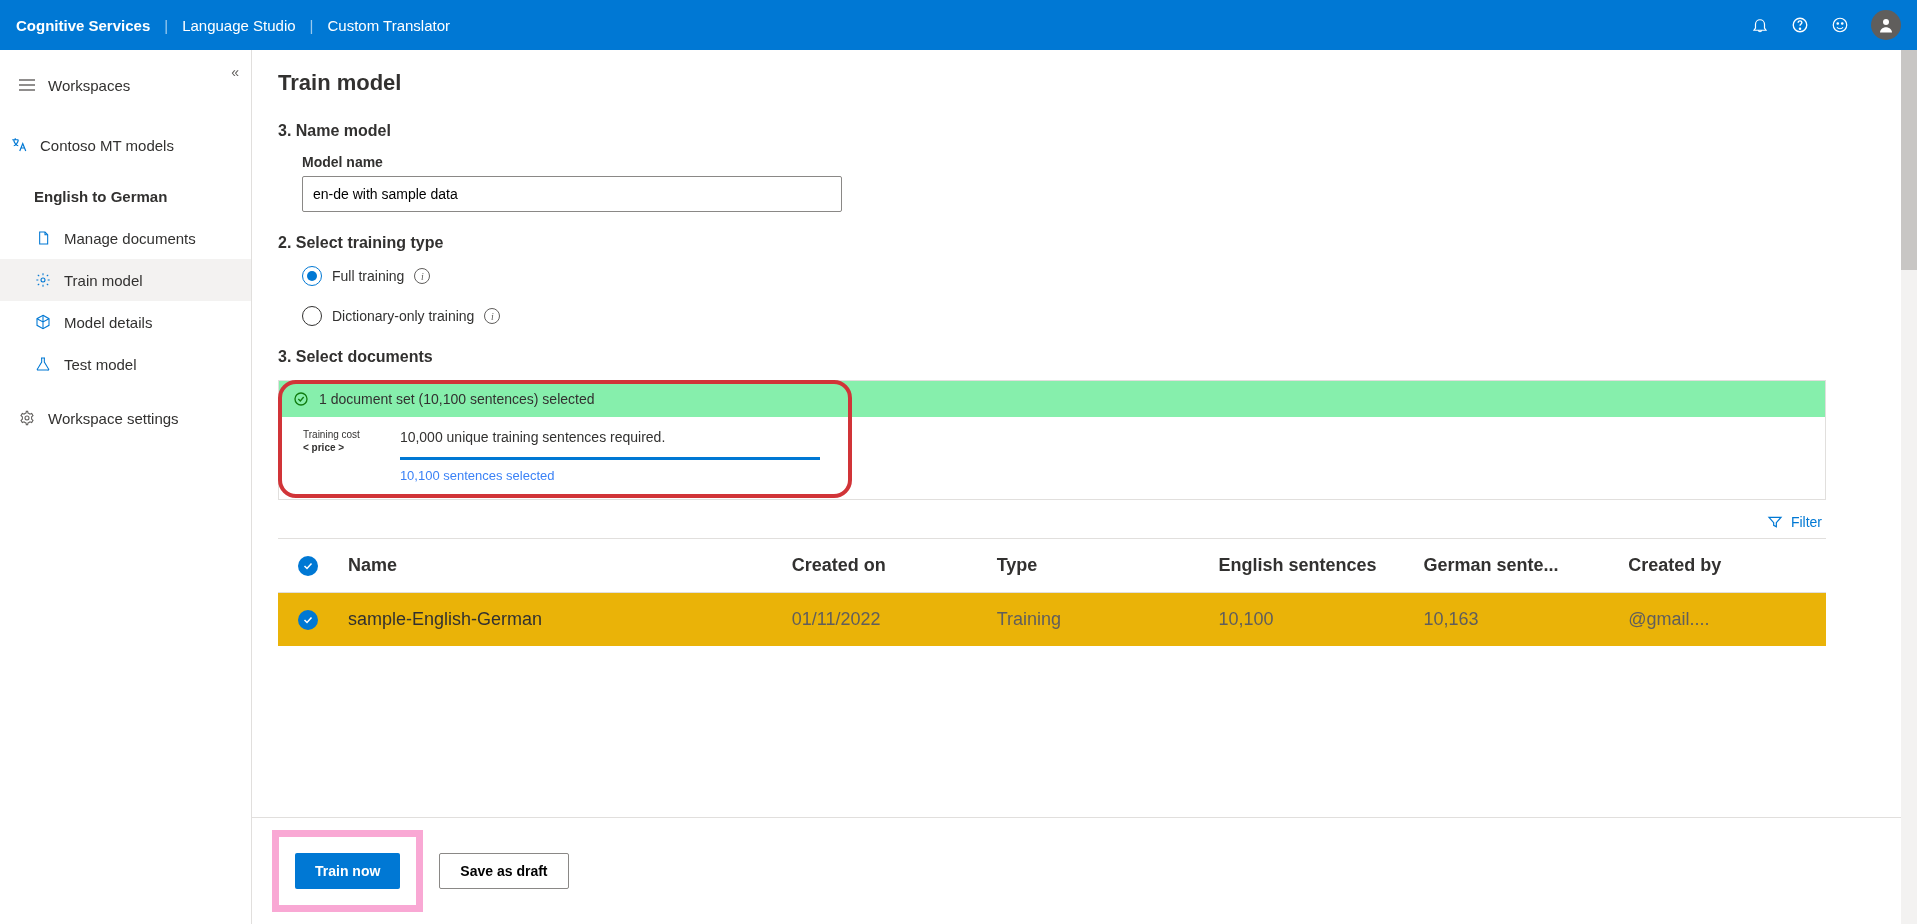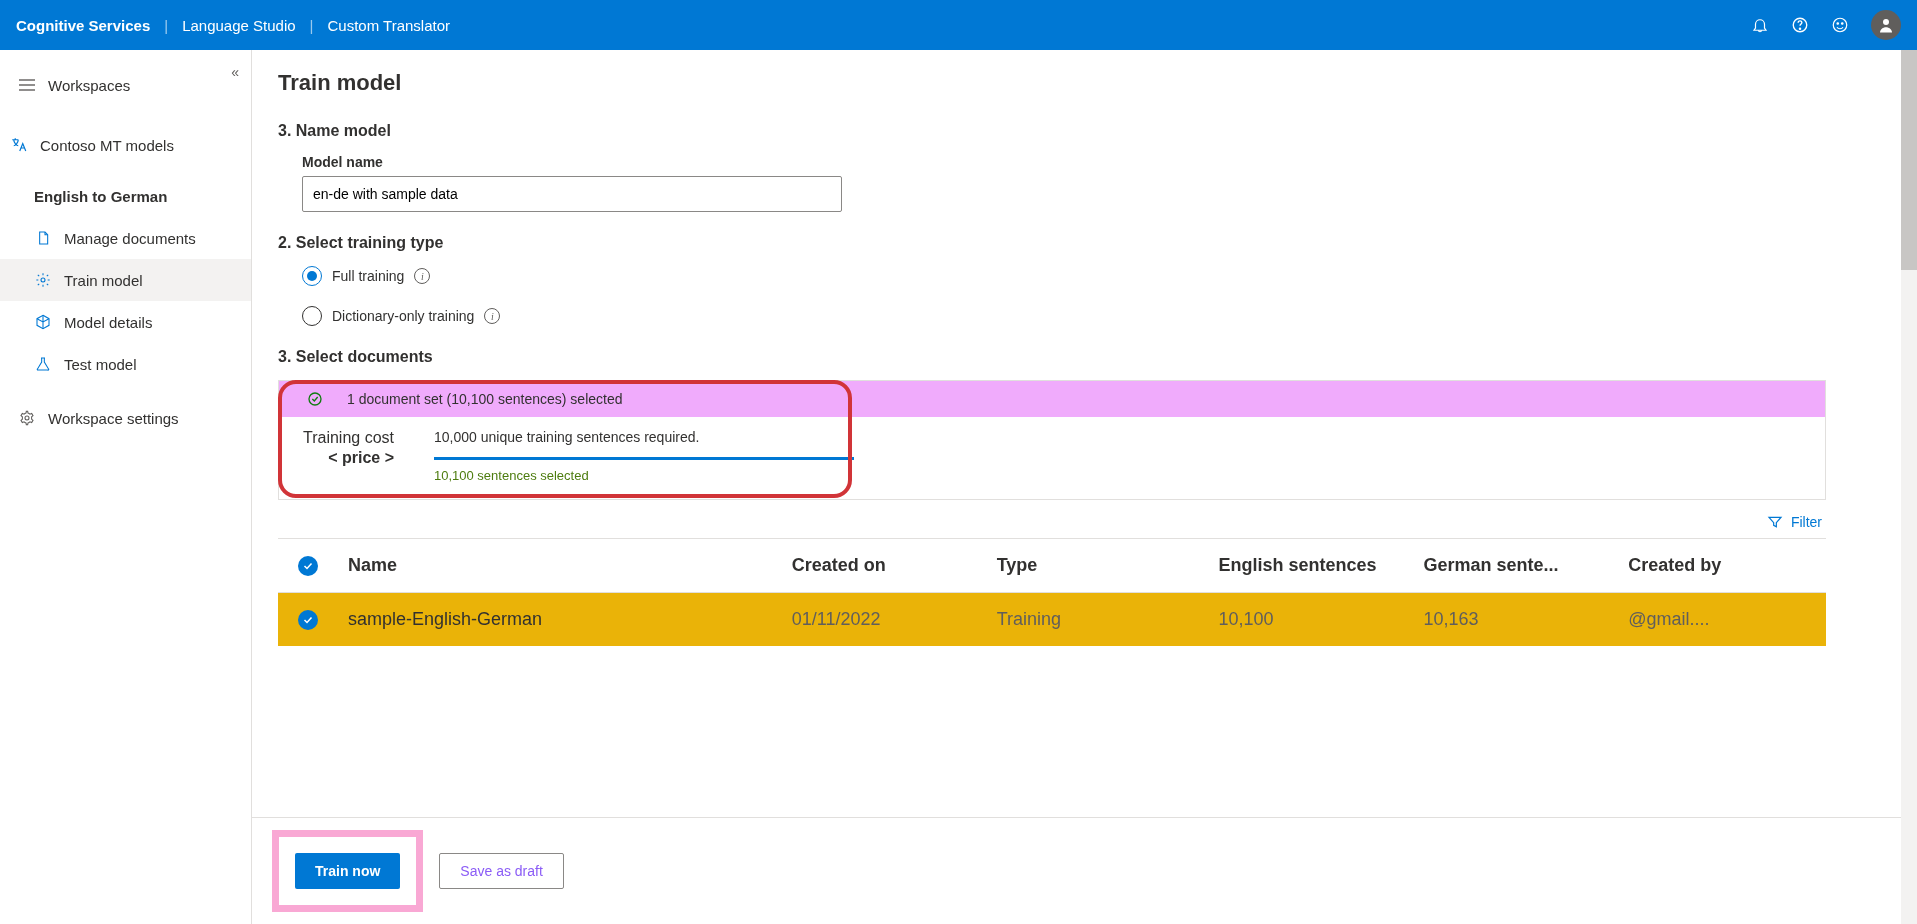--- a/index.html
+++ b/index.html
@@ -42,50 +42,50 @@
 
 .radio-row { display: flex; align-items: center; gap: 10px; margin-left: 24px; margin-bottom: 20px; font-size: 14px; cursor: pointer; }
 .radio { width: 20px; height: 20px; border: 1px solid #323130; border-radius: 50%; display: flex; align-items: center; justify-content: center; }
 .radio.checked { border-color: #0078d4; }
 .radio.checked::after { content: ""; width: 10px; height: 10px; background: #0078d4; border-radius: 50%; }
 .info-circle { width: 16px; height: 16px; border: 1px solid #605e5c; border-radius: 50%; display: flex; align-items: center; justify-content: center; font-size: 10px; color: #605e5c; font-style: italic; font-family: serif; }
 
 
 .summary-wrapper { margin-top: 10px; }
 .summary-box { border: 1px solid #e1dfdd; }
-.summary-top { background: #f0abfc; padding: 10px 28px; display: flex; align-items: center; gap: 24px; font-size: 14px; }
+.summary-top { background: #86efac; padding: 10px 14px; display: flex; align-items: center; gap: 10px; font-size: 14px; }
 .check-icon { color: #107c10; }
 .summary-body { display: flex; padding: 12px 24px 16px 24px; gap: 40px; align-items: flex-start; }
-.cost-col { text-align: right; font-size: 16px; }
+.cost-col { text-align: left; font-size: 10px; }
 .cost-col .price { font-weight: 600; margin-top: 2px; }
 .req-col { flex: 1; max-width: 420px; }
 .req-text { font-size: 14px; padding-bottom: 6px; }
 .req-bar { height: 3px; background: #0078d4; margin: 6px 0 8px 0; }
-.req-sel { font-size: 13px; color: #4d7c0f; }
+.req-sel { font-size: 13px; color: #3b82f6; }
 .summary-redwrap { position: relative; }
 .summary-redoverlay { position: absolute; left: 0; top: 0; width: 574px; height: 118px; border: 4px solid #d13438; border-radius: 18px; pointer-events: none; }
 
 
 .filter-row { display: flex; justify-content: flex-end; margin-top: 14px; margin-bottom: 8px; padding-right: 4px; }
 .filter-btn { display: flex; align-items: center; gap: 8px; color: #0078d4; cursor: pointer; font-size: 14px; }
 
 
 .doc-table { width: 100%; border-top: 1px solid #e1dfdd; }
 .doc-header, .doc-row { display: grid; grid-template-columns: 60px 2.6fr 1.2fr 1.3fr 1.2fr 1.2fr 1.1fr; align-items: center; padding: 16px 10px; font-size: 18px; }
 .doc-header { font-weight: 600; color: #323130; border-bottom: 1px solid #e1dfdd; }
 .doc-row { background: #eab308; color: #605e5c; }
 .check-circle { width: 20px; height: 20px; border-radius: 50%; background: #0078d4; display: flex; align-items: center; justify-content: center; margin-left: 10px; }
 .doc-row .name-cell { color: #323130; }
 .truncate { white-space: nowrap; overflow: hidden; text-overflow: ellipsis; }
 
 
 .footer { position: fixed; bottom: 0; left: 252px; right: 0; background: #fff; border-top: 1px solid #e1dfdd; padding: 12px 20px; display: flex; gap: 16px; align-items: center; }
 .btn { height: 36px; padding: 0 20px; font-size: 14px; border-radius: 2px; cursor: pointer; display: flex; align-items: center; }
 .btn-primary { background: #0078d4; color: #fff; border: none; font-weight: 600; }
-.btn-secondary { background: #fff; border: 1px solid #8a8886; color: #8b5cf6; }
+.btn-secondary { background: #fff; border: 1px solid #8a8886; color: #000000; font-weight: bold; }
 .train-redwrap { border: 7px solid #f9a8d4; border-radius: 0; padding: 16px; display: inline-flex; }
 
 .scrollbar-shim { position: fixed; top: 50px; right: 0; width: 16px; bottom: 0; background: #f3f2f1; }
 .scrollbar-thumb { width: 100%; height: 220px; background: #c8c6c4; }
 
 svg { display: block; }
 </style>
 </head>
 <body>
 

